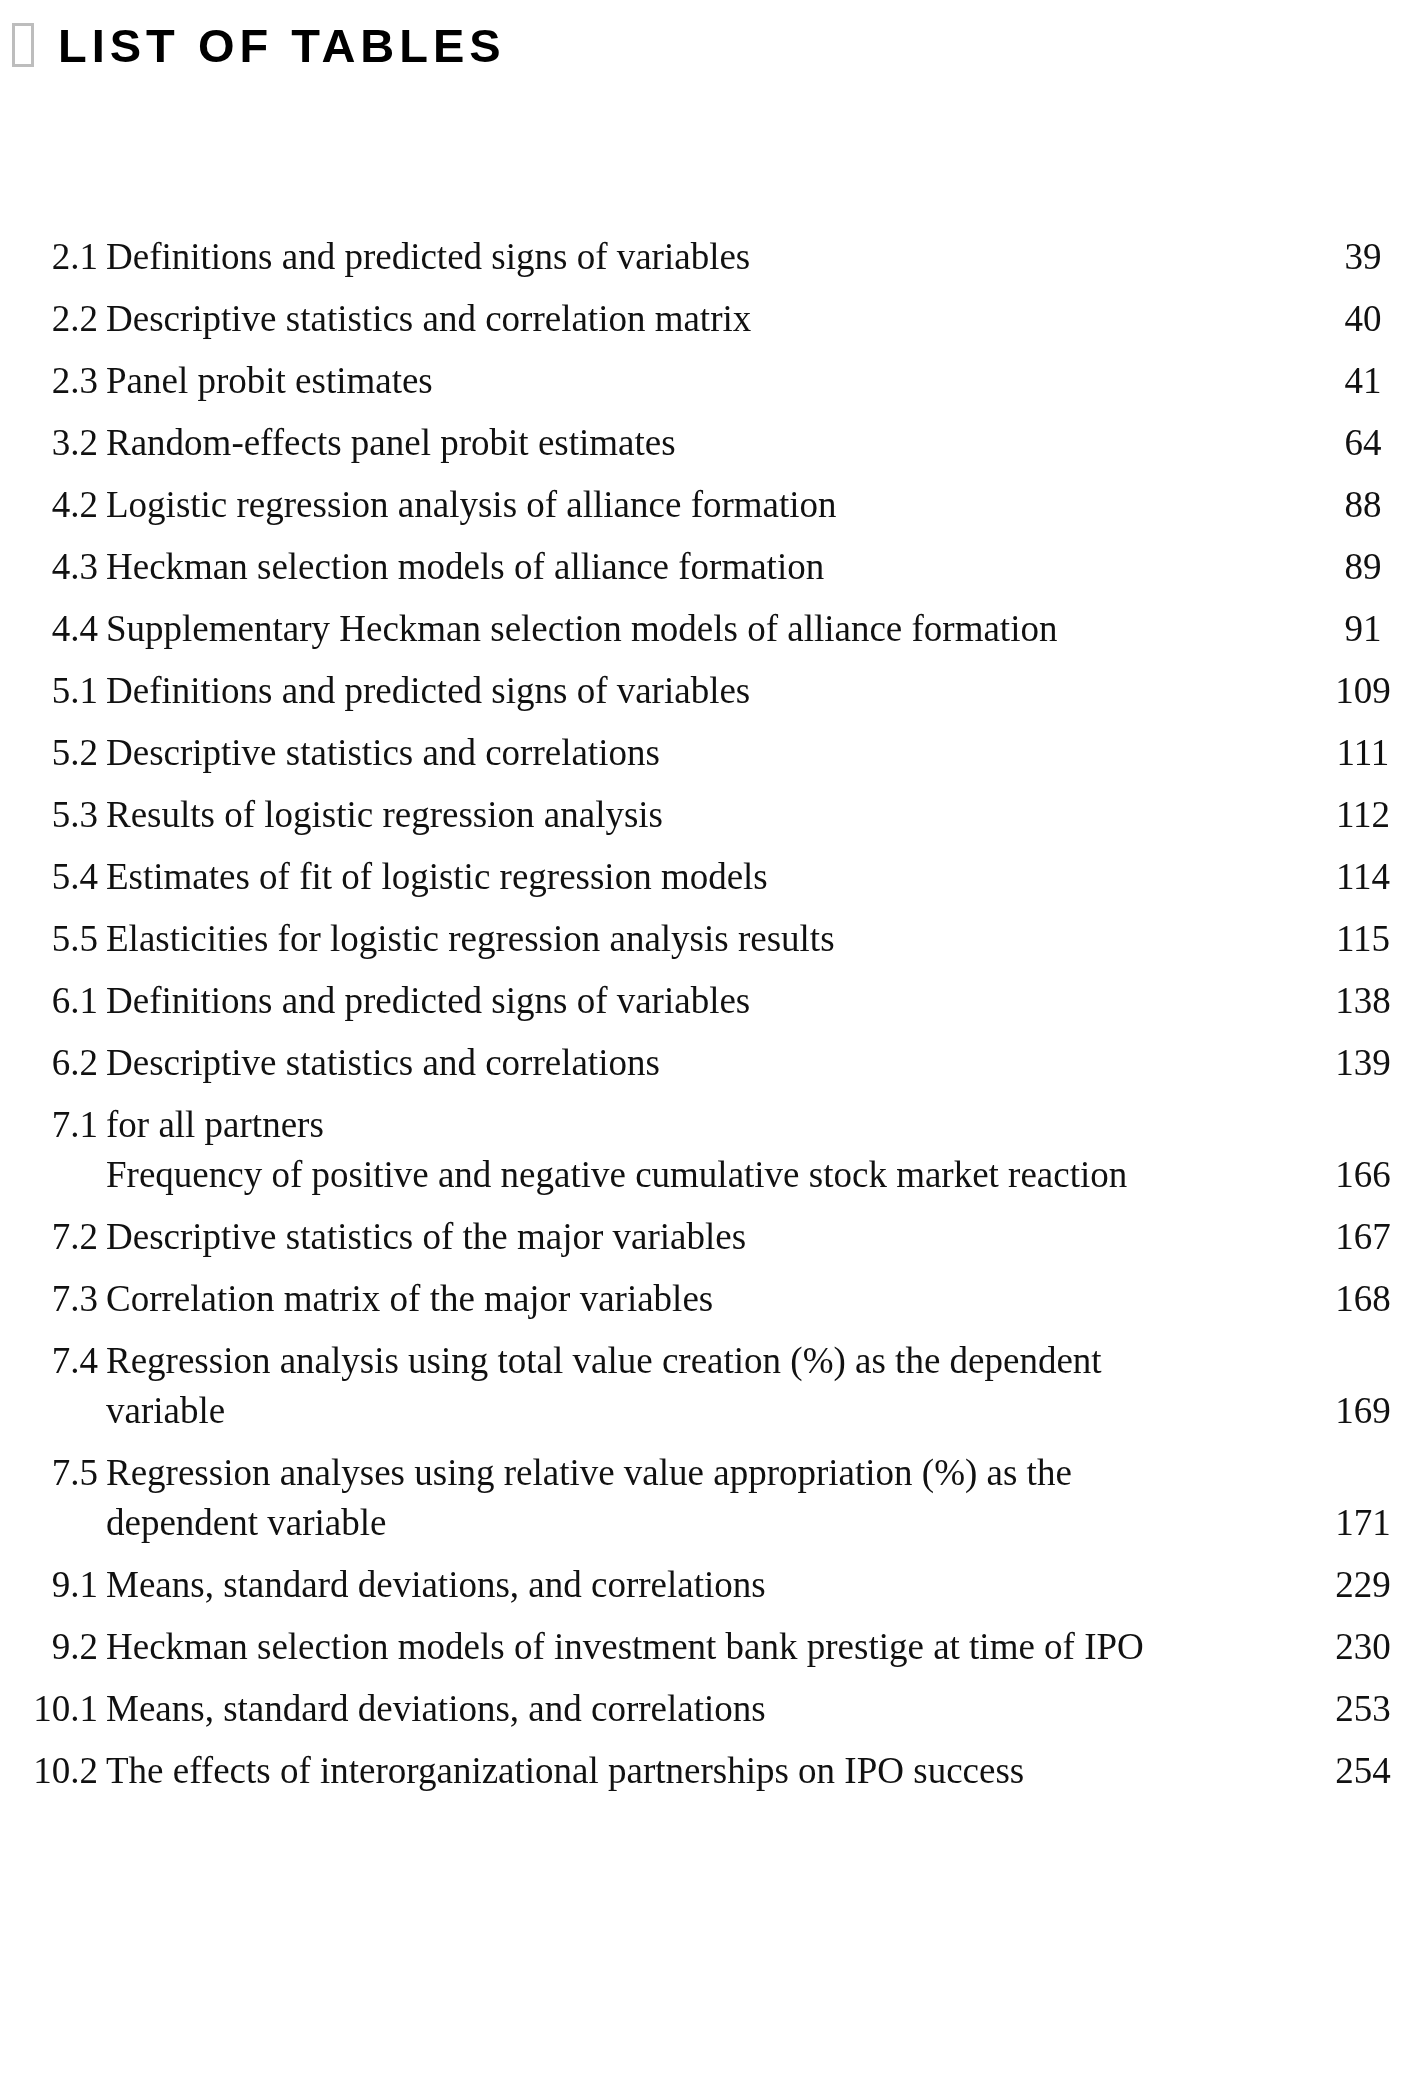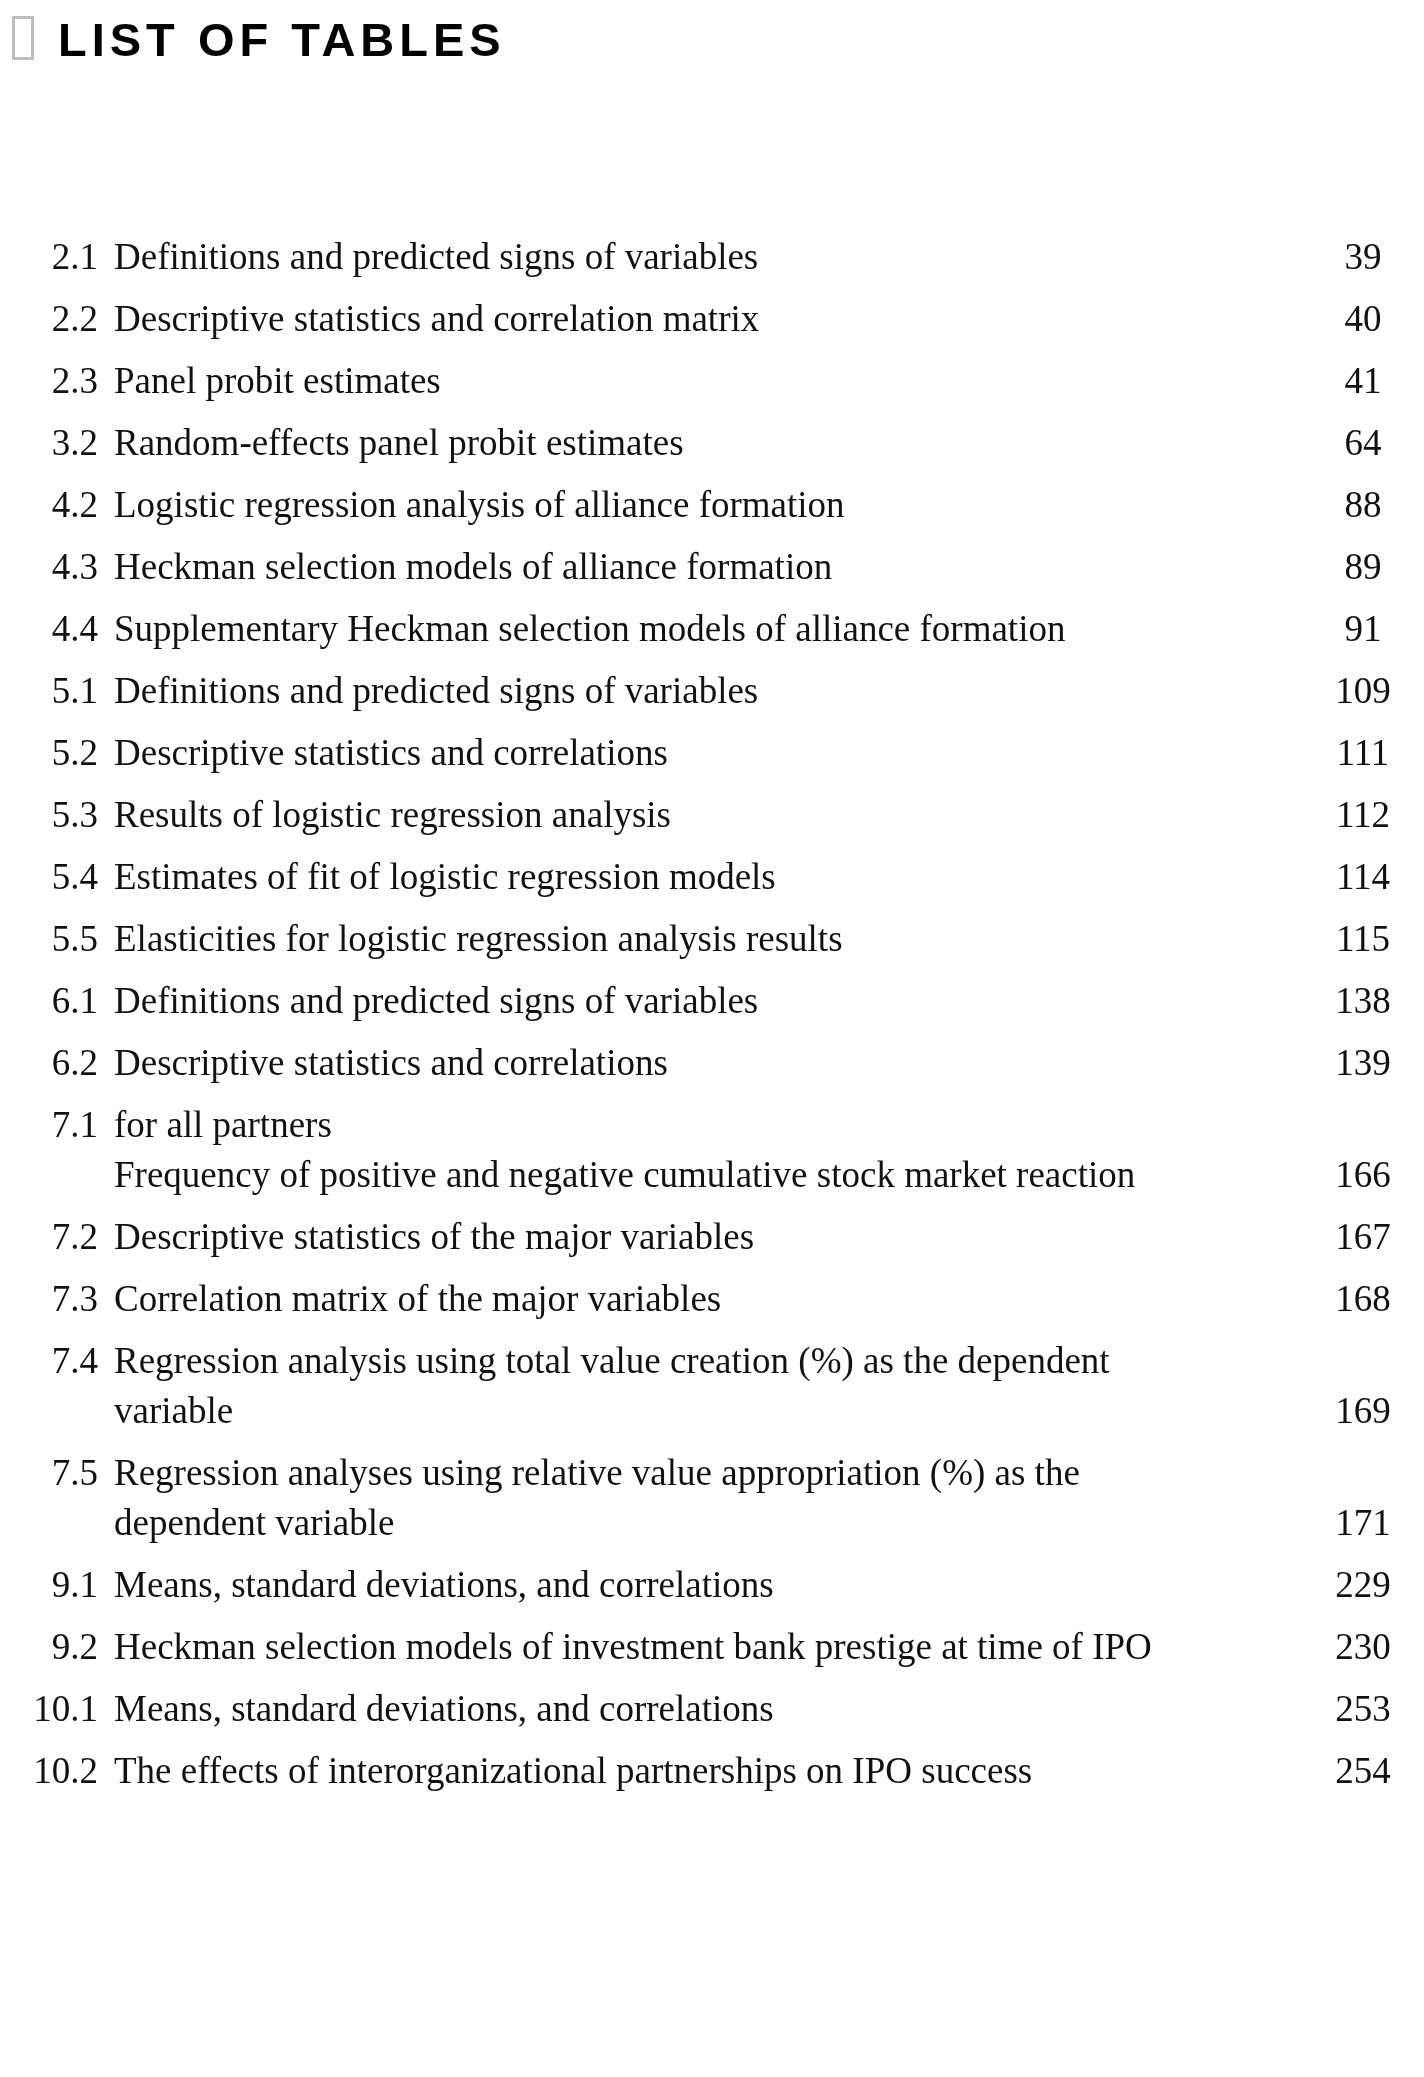--- a/index.html
+++ b/index.html
@@ -9,20 +9,21 @@
     height: 2077px;
     background: #ffffff;
     overflow: hidden;
     box-sizing: border-box;
     padding: 16px 26px 0 20px;
     font-family: "Liberation Serif", serif;
     color: #111111;
   }
   header.title-row {
     display: flex;
+    align-items: center;
     margin: 0 0 158px 0;
     height: 58px;
   }
   .tofu {
     display: inline-block;
     width: 22px;
     height: 44px;
     border: 3px solid #bdbdbd;
     margin: 0 24px 0 -8px;
     box-sizing: border-box;
@@ -48,21 +49,21 @@
   }
   .entry:last-child { margin-bottom: 0; }
   .num {
     flex: 0 0 78px;
     width: 78px;
     text-align: right;
     white-space: nowrap;
   }
   .text {
     flex: 1 1 auto;
-    margin-left: 16px;
+    margin-left: 8px;
     min-width: 0;
   }
   .line { display: block; white-space: nowrap; }
   .pagenum {
     flex: 0 0 auto;
     align-self: flex-end;
     text-align: center;
     min-width: 70px;
     white-space: nowrap;
   }

